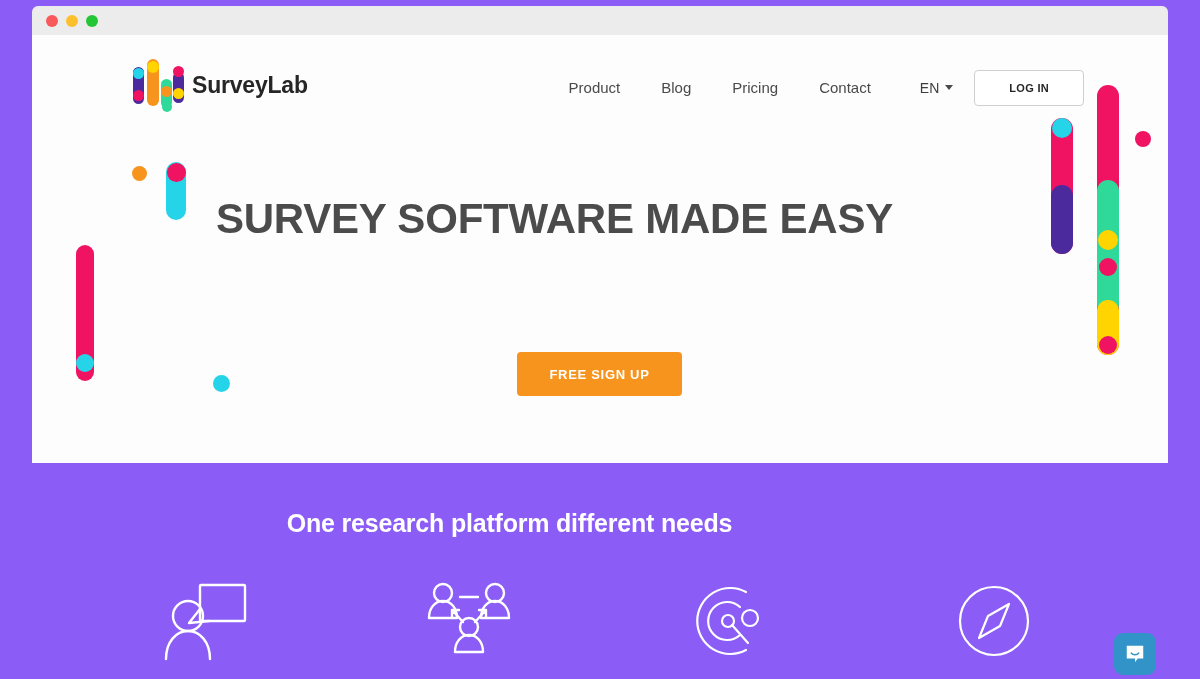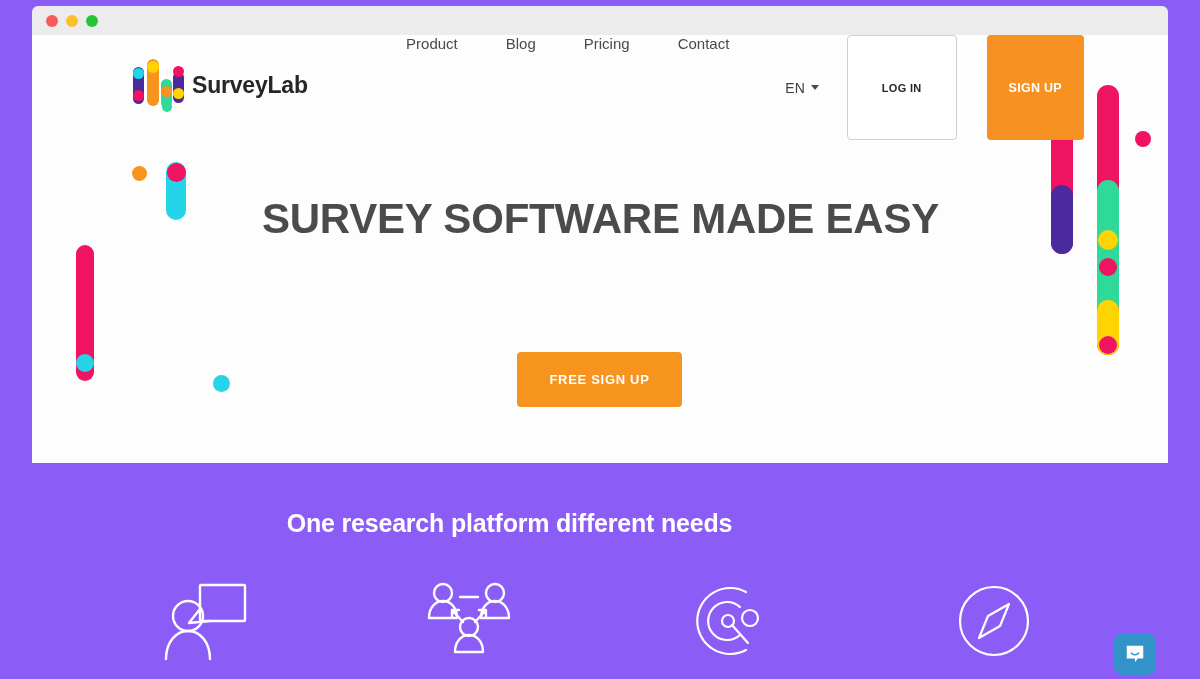--- a/index.html
+++ b/index.html
@@ -72,21 +72,22 @@
     color: #262626;
     letter-spacing: -0.2px;
     white-space: nowrap;
   }
 
   .nav {
     position: absolute;
     right: 84px; top: 0;
     height: 105px;
     display: flex;
-    gap: 8px;
+    align-items: center;
+    gap: 1px;
   }
   .nav-link {
     font-size: 15px;
     color: #4a4a4a;
     text-decoration: none;
     padding: 0 20px;
     white-space: nowrap;
   }
   .lang {
     display: flex;
@@ -136,35 +137,34 @@
   
   .hero-title {
     position: absolute;
     left: 0; top: 160px;
     width: 1045px;
     text-align: center;
     font-size: 42px;
     font-weight: bold;
     color: #4b4b4b;
     letter-spacing: -0.2px;
-    margin-left: 46px;
   }
   .hero-sub {
     position: absolute;
     left: 0; top: 240px;
     width: 1136px;
     text-align: center;
     font-size: 17px;
     line-height: 1.52;
     color: #5b5b5b;
   }
   .hero-cta {
     position: absolute;
     left: 485px; top: 317px;
-    width: 165px; height: 55px;
+    width: 165px; height: 44px;
     background: #f7941e;
     color: #ffffff;
     border: none;
     border-radius: 4px;
     font-size: 13px;
     font-weight: bold;
     letter-spacing: 0.7px;
     cursor: pointer;
     font-family: "Liberation Sans", sans-serif;
   }
@@ -272,21 +272,20 @@
         <a class="nav-link" href="#">Blog</a>
         <a class="nav-link" href="#">Pricing</a>
         <a class="nav-link" href="#">Contact</a>
 
         <div class="lang">
           <span>EN</span>
           <span class="caret"></span>
         </div>
 
         <button class="btn-login">LOG IN</button>
-        <button class="btn-signup">SIGN UP</button>
       </div>
     </div>
 
     <div class="hero-title">SURVEY SOFTWARE MADE EASY</div>
 
     <div class="hero-sub">
     </div>
 
     <button class="hero-cta">FREE SIGN UP</button>
   </div>

